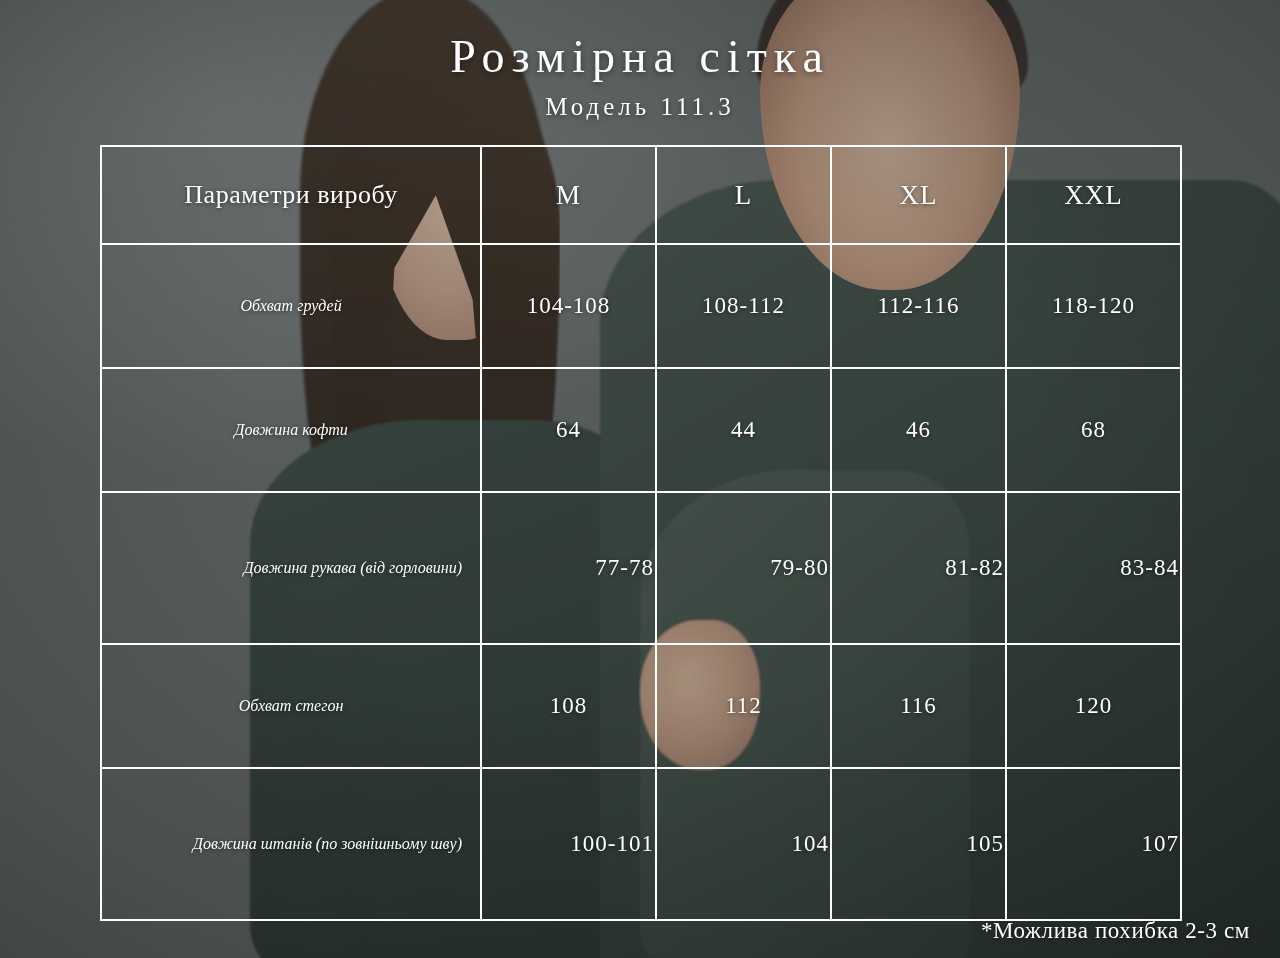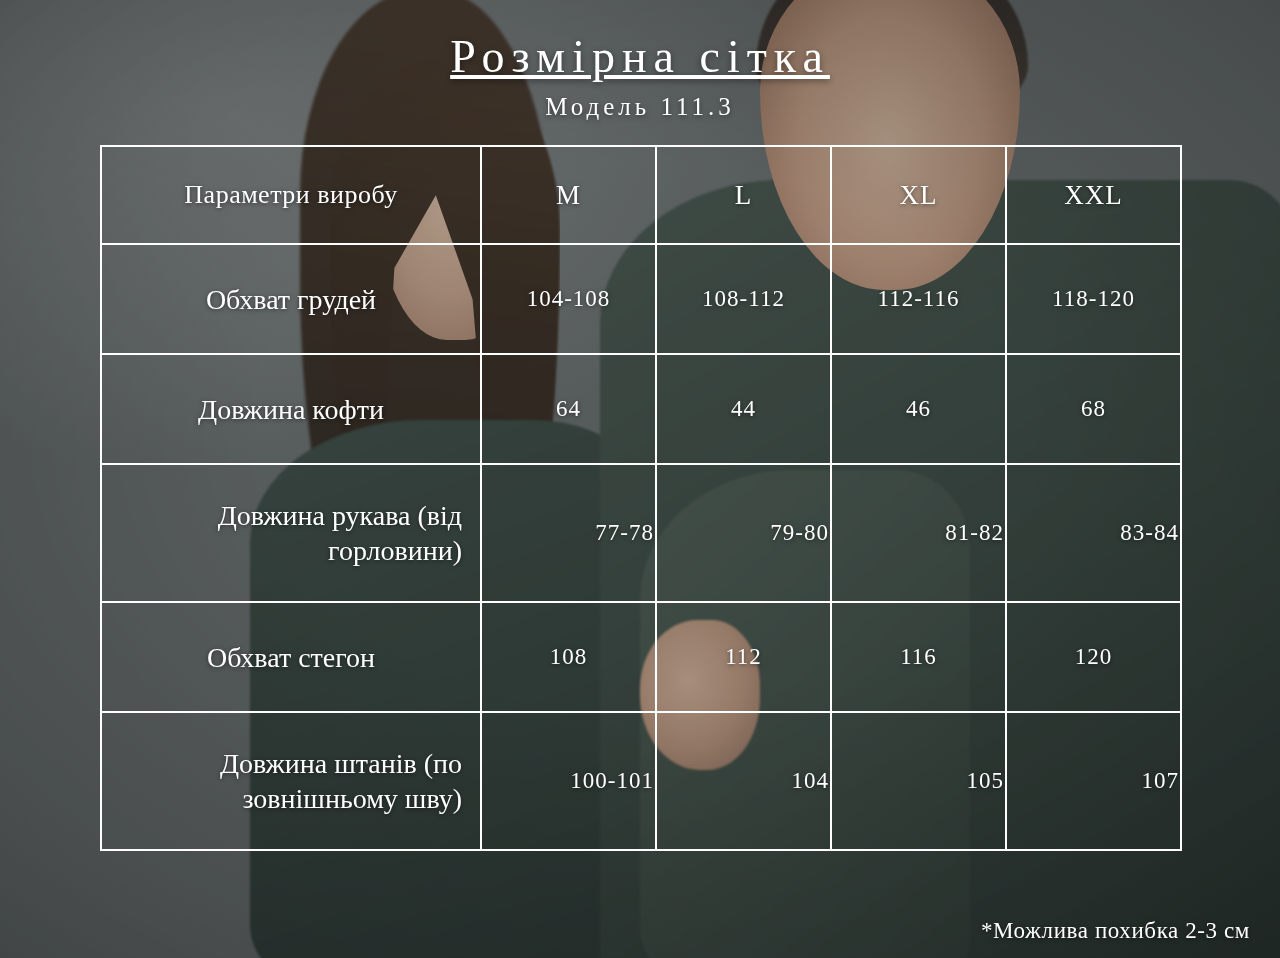--- a/index.html
+++ b/index.html
@@ -132,21 +132,20 @@
     position: absolute;
     top: 30px;
     left: 0;
     width: 100%;
     text-align: center;
     color: #ffffff;
     font-size: 46px;
     letter-spacing: 7px;
     font-weight: 400;
     text-shadow: 0 2px 6px rgba(0,0,0,0.45);
-    text-decoration: underline;
   }
   .subtitle {
     position: absolute;
     top: 93px;
     left: 0;
     width: 100%;
     text-align: center;
     color: #ffffff;
     font-size: 25px;
     letter-spacing: 4px;
@@ -175,23 +174,24 @@
   table.size-table th.param-head {
     font-size: 26px;
     letter-spacing: 0.5px;
     height: 94px;
   }
   table.size-table th.size-head {
     font-size: 27px;
     letter-spacing: 1px;
   }
   table.size-table td.param-cell {
-    font-size: 28px;
+    font-size: 16px;
     line-height: 1.25;
-    padding: 9px 18px;
+    padding: 16px 18px;
+    font-style: italic;
   }
   table.size-table td.val-cell {
     font-size: 23px;
     letter-spacing: 1px;
     margin-left: 48px;
   }
   tr.r-normal td, tr.r-normal th { height: 90px; }
   tr.r-tall td { height: 118px; text-align: right; }
 
   .footnote {

